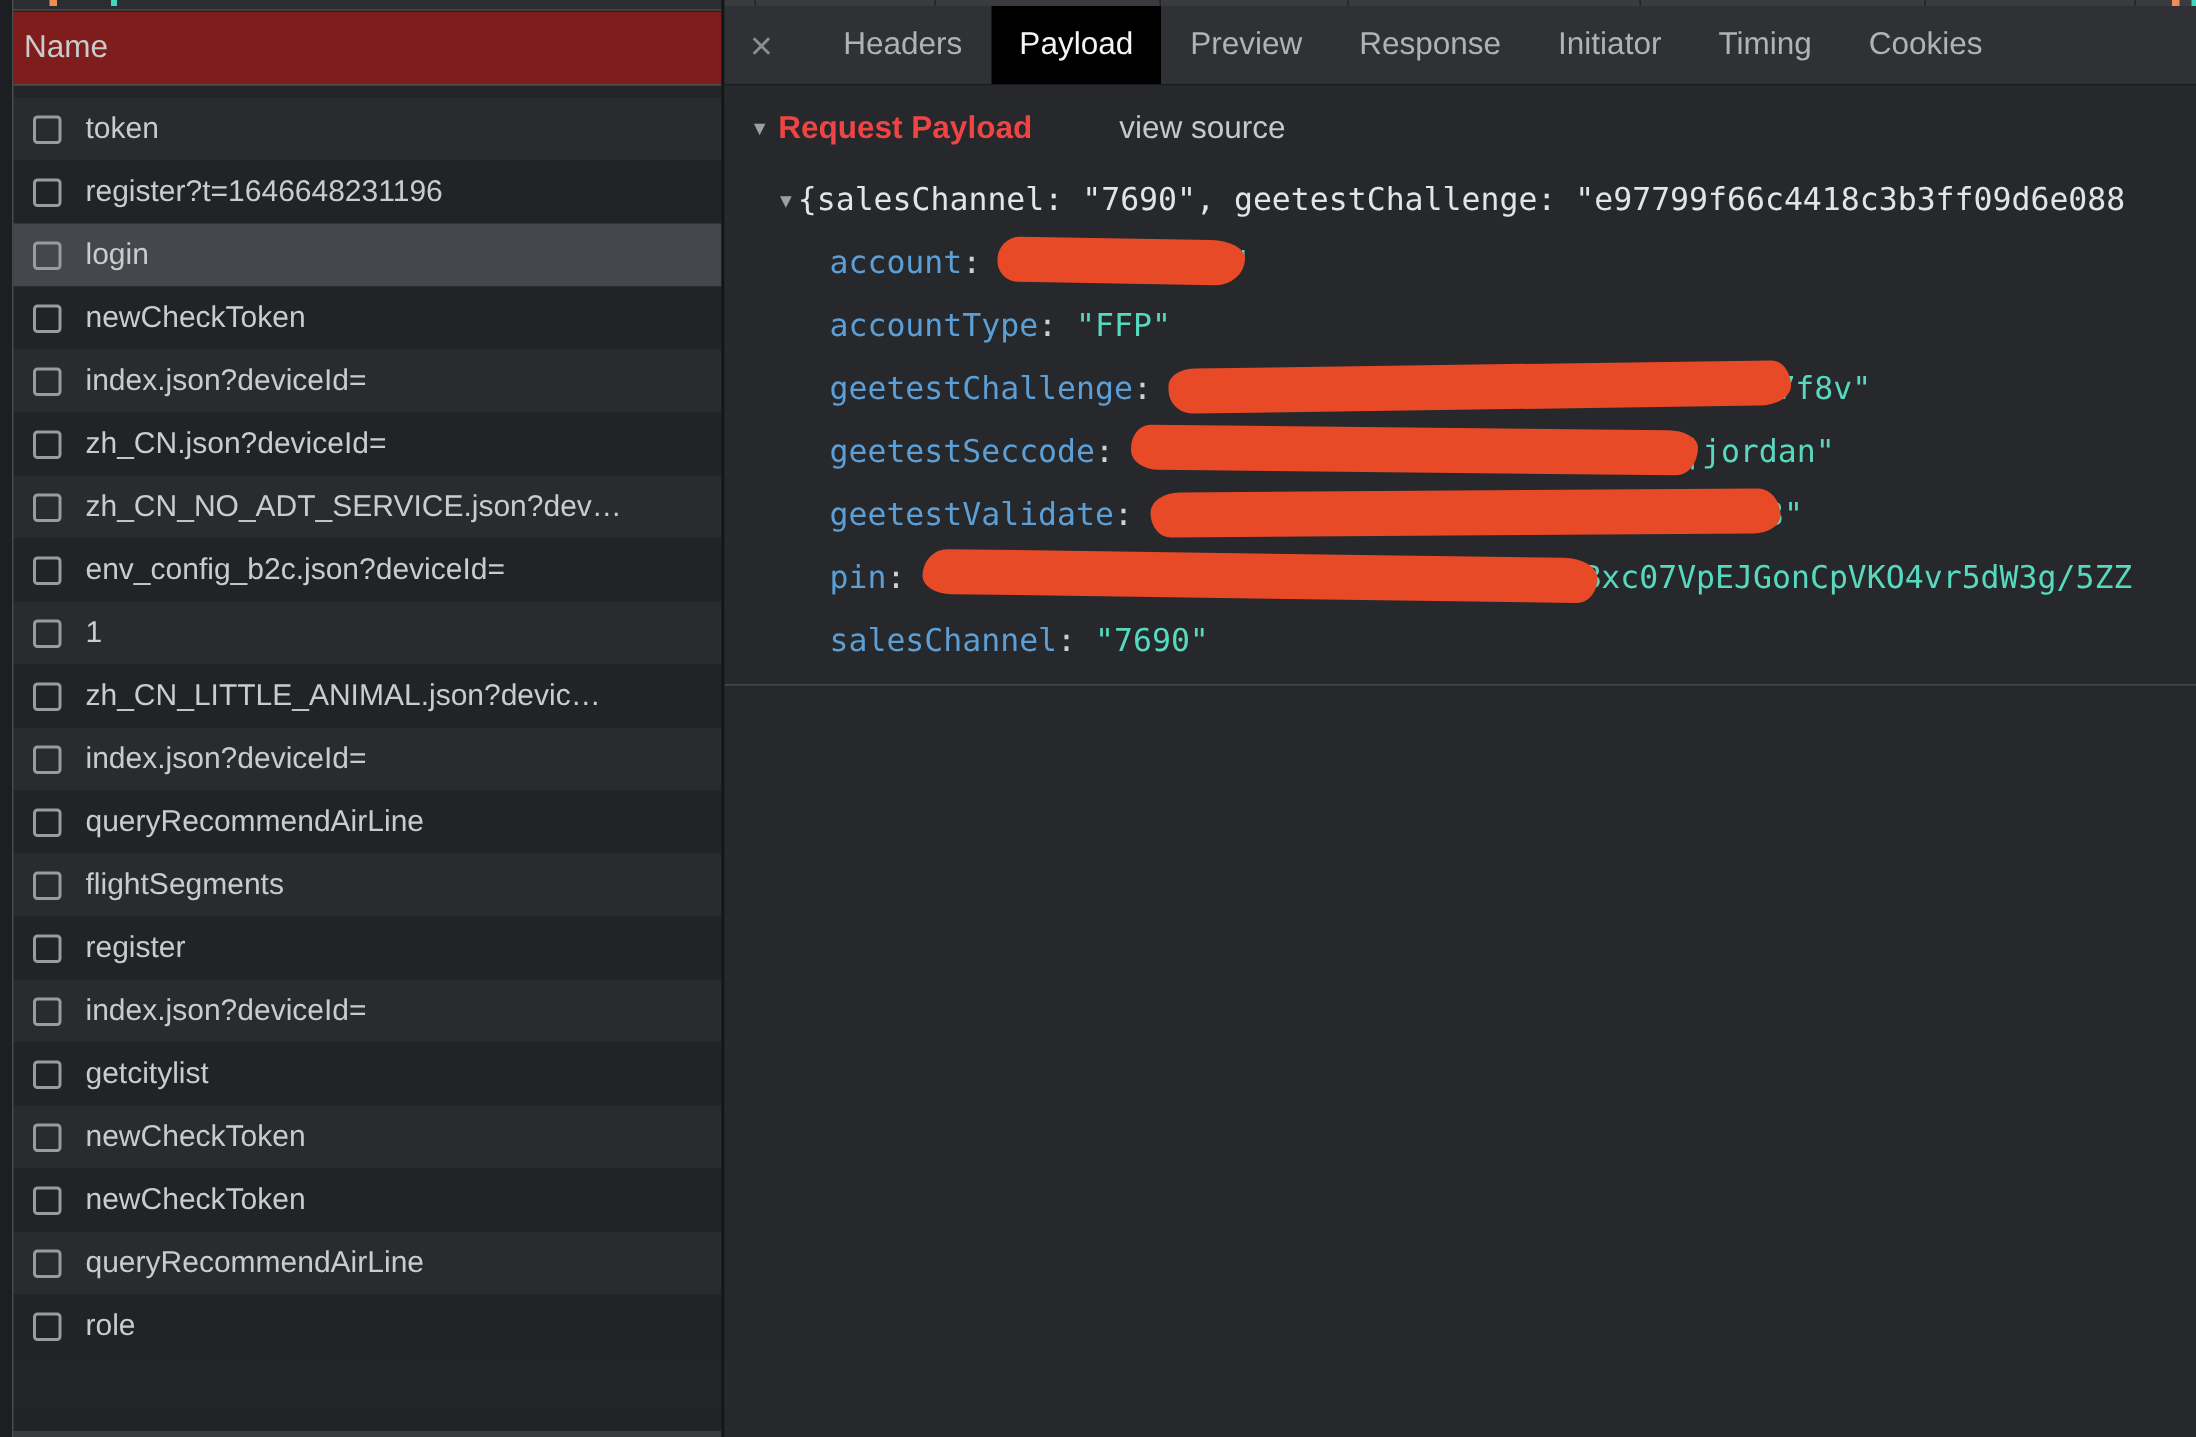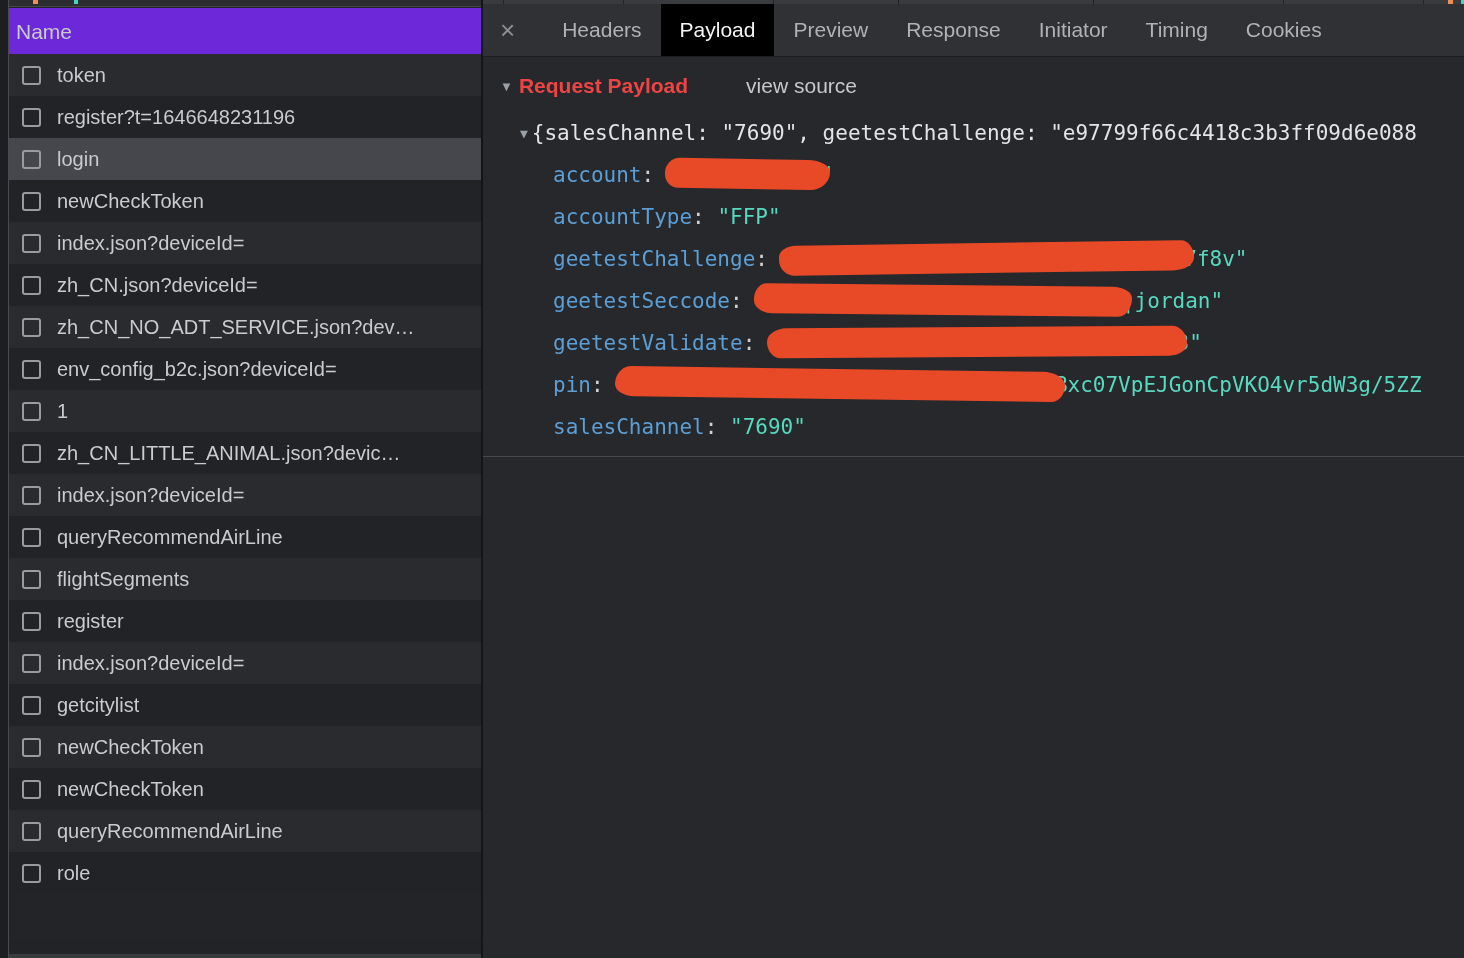--- a/index.html
+++ b/index.html
@@ -13,23 +13,23 @@
 
   
   .left-panel { position:absolute; left:0; top:0; width:481px; height:958px; background:#222427; overflow:hidden; }
   .left-gutter { position:absolute; left:0; top:0; width:8px; height:958px; background:#1d1e21; z-index:5; }
   .left-gutter-line { position:absolute; left:8px; top:0; width:1px; height:958px; background:#4a4b4e; z-index:6; }
   .left-topstrip { position:absolute; left:0; top:0; width:481px; height:7px; background:#2c2d30; border-bottom:1px solid #47484b; }
   .tick { position:absolute; top:0; height:4px; }
   .tick.orange { background:#ef8d56; }
   .tick.teal { background:#40d6c2; }
   .name-header { position:absolute; left:9px; top:8px; width:472px; height:49px;
-    background:#6d28d9; border-bottom:1px solid #4c4d4f;
+    background:#7f1d1d; border-bottom:1px solid #4c4d4f;
     color:#c9cbcc; font-size:21px; line-height:48px; padding-left:7px; }
-  .rows { position:absolute; left:9px; top:54px; width:472px; }
+  .rows { position:absolute; left:9px; top:65px; width:472px; }
   .row { height:42px; display:flex; align-items:center; white-space:nowrap; overflow:hidden; cursor:default; }
   .row:nth-child(odd) { background:#2a2b2e; }
   .row:nth-child(even) { background:#212326; }
   .row.selected { background:#45474c; }
   .checkbox { flex:0 0 auto; width:19px; height:19px; margin-left:13px;
     border:2px solid #999b9e; border-radius:3px; background:transparent; }
   .row-label { margin-left:16px; color:#c9cbcc; font-size:20px; overflow:hidden; text-overflow:ellipsis; }
   .row-partial { position:absolute; left:9px; top:939px; width:472px; height:15px; background:#212326; }
   .left-bottomstrip { position:absolute; left:0; top:954px; width:481px; height:4px; background:#3a3b3e; }
 

